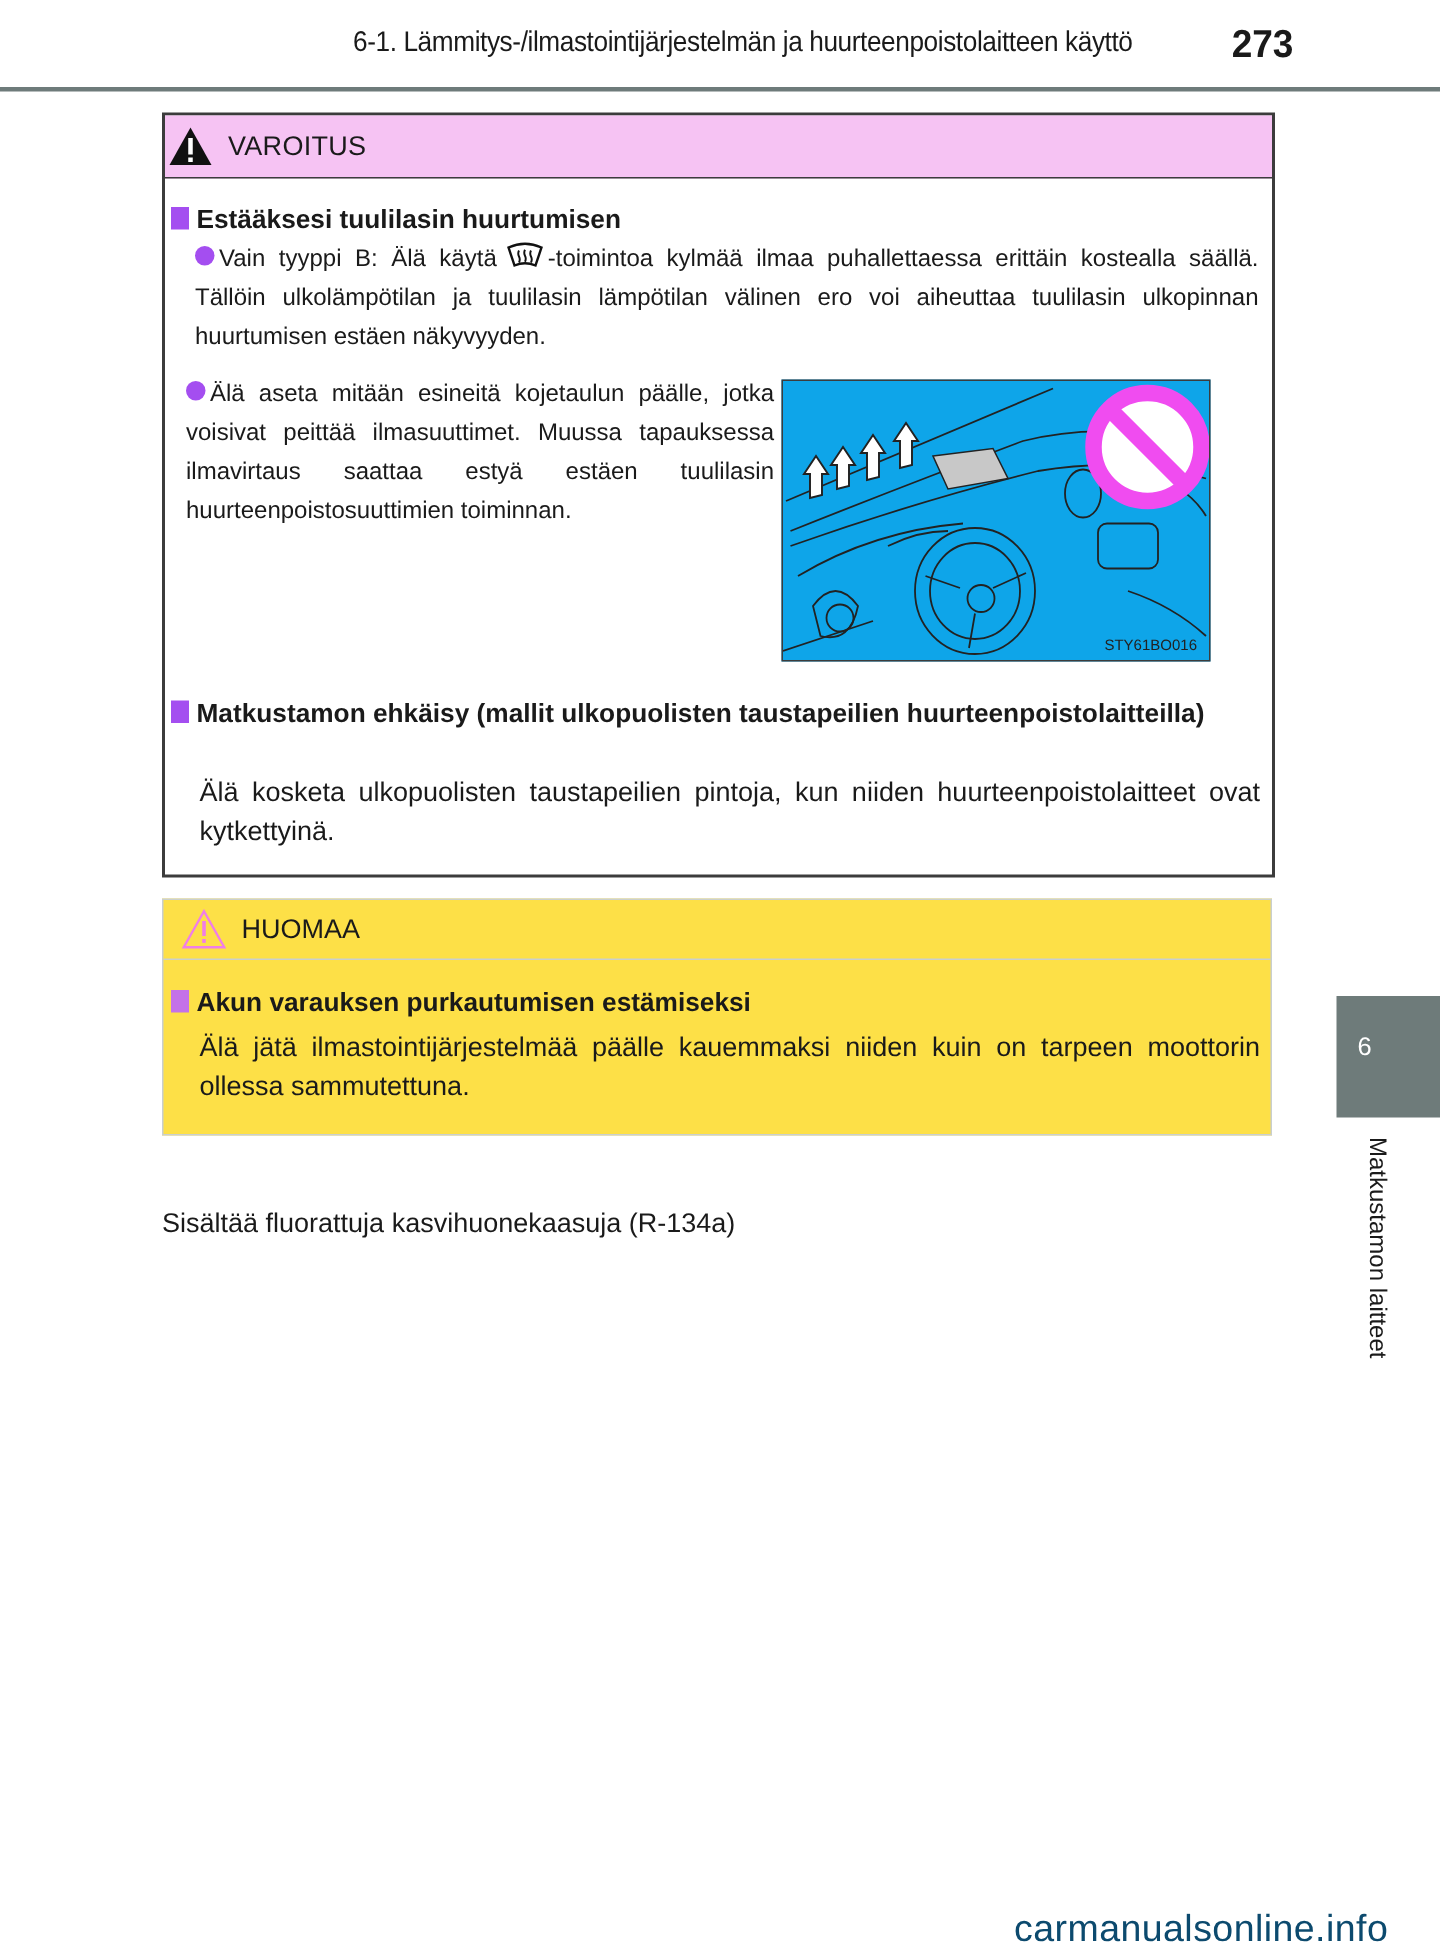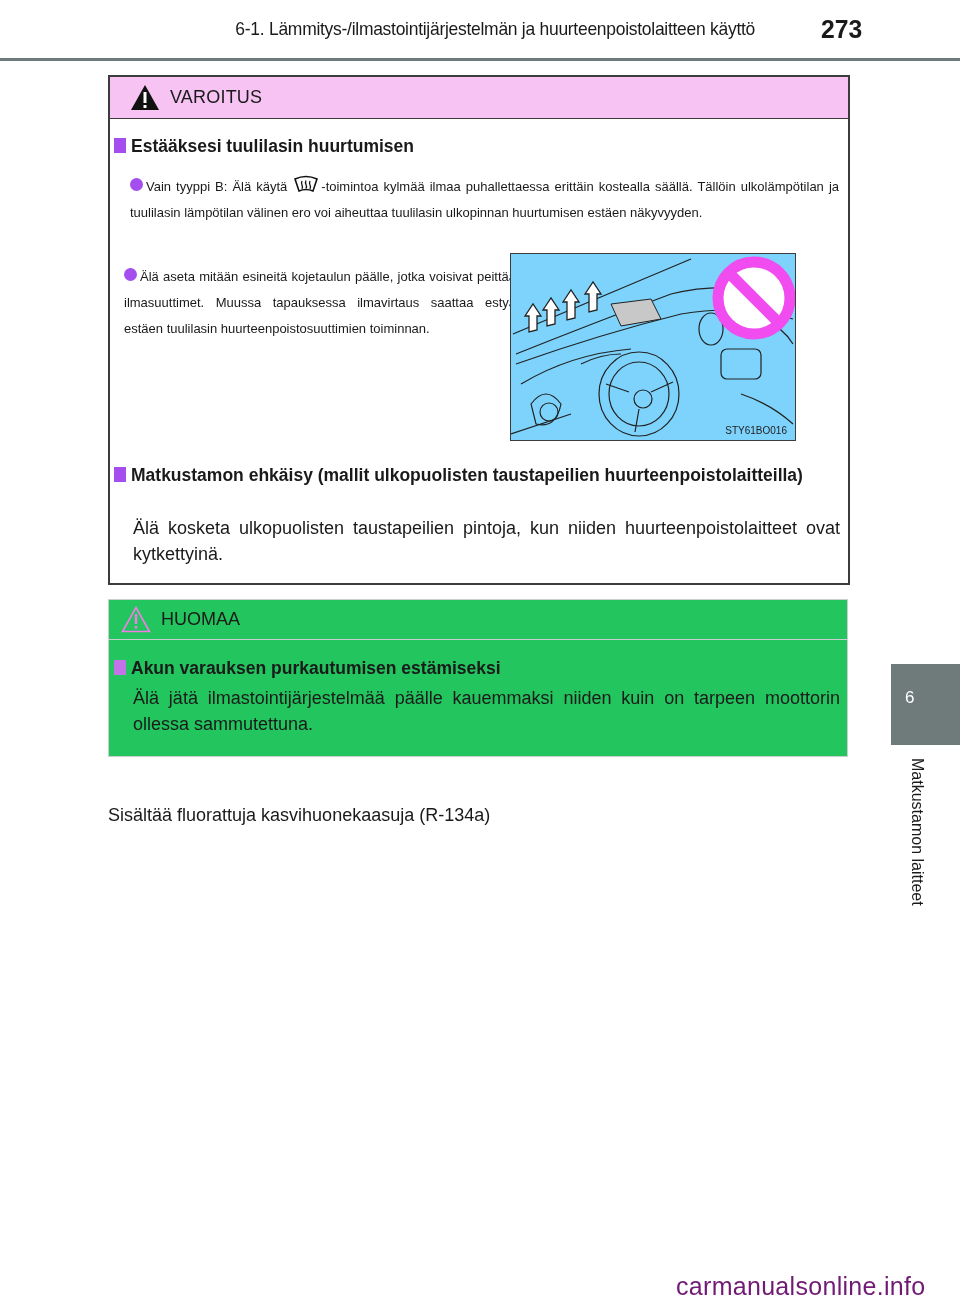--- a/index.html
+++ b/index.html
@@ -19,59 +19,59 @@
     .header-rule {
       position: absolute; left: 0; top: 58px; width: 960px; height: 3px; background: #6e7b7a;
     }
     
     .warn-box {
       position: absolute; left: 108px; top: 75px; width: 738px; height: 506px;
       border: 2px solid #3c3c3c; background: #fff;
     }
     .warn-head {
       height: 41px; background: #f6c3f3; border-bottom: 1px solid #3c3c3c;
-      display: flex; align-items: center; padding-left: 20px;
+      display: flex; align-items: center; padding-left: 2px;
     }
     .warn-head .tri { width: 30px; height: 27px; margin-right: 10px; }
     .warn-head span.lbl { font-size: 18px; letter-spacing: 0.2px; }
     .sec-title {
       position: absolute; font-weight: bold; font-size: 17.5px; line-height: 26px;
     }
     .sq { display: inline-block; width: 12px; height: 15px; background: #a44ef0; margin-right: 5px; vertical-align: -1px; }
     .sq.light { background: #c472e8; }
-    .bullet { position: absolute; font-size: 13px; line-height: 26px; text-align: justify; margin-top: 14px; }
+    .bullet { position: absolute; font-size: 16px; line-height: 26px; text-align: justify; }
     .dot { display: inline-block; width: 13px; height: 13px; border-radius: 50%; background: #a44ef0; margin-right: 3px; vertical-align: 0px; }
     .body-text { position: absolute; font-size: 18px; line-height: 26px; text-align: justify; }
     .defrost-icon { display: inline-block; width: 26px; height: 20px; vertical-align: -4px; margin: 0 2px 0 6px; }
     .illus {
-      position: absolute; left: 510px; top: 253px; width: 284px; height: 186px;
-      border: 1px solid #3c3c3c; background: #7dd3fc;
+      position: absolute; left: 521px; top: 253px; width: 284px; height: 186px;
+      border: 1px solid #3c3c3c; background: #0ea5e9;
     }
     .illus-code { position: absolute; right: 8px; bottom: 4px; font-size: 10px; color: #222; }
     
     .caut-box {
       position: absolute; left: 108px; top: 599px; width: 738px; height: 156px;
-      border: 1px solid #c9cfcf; background: #22c55e;
+      border: 1px solid #c9cfcf; background: #fde047;
     }
     .caut-head {
       height: 39px; border-bottom: 1px solid #c9cfcf; display: flex; align-items: center; padding-left: 12px;
     }
     .caut-head .tri { width: 30px; height: 27px; margin-right: 10px; }
     .caut-head span.lbl { font-size: 18px; }
     .gas-note { position: absolute; left: 108px; top: 805px; font-size: 18px; }
     .side-tab {
       position: absolute; left: 891px; top: 664px; width: 69px; height: 81px; background: #6e7b7a;
     }
     .side-tab span { position: absolute; left: 14px; top: 24px; color: #fff; font-size: 17px; }
     .side-label {
       position: absolute; left: 902px; top: 758px; width: 24px; height: 190px;
       writing-mode: vertical-rl; font-size: 16px; color: #1a1a1a; white-space: nowrap;
     }
     .watermark {
-      position: absolute; left: 676px; top: 1272px; font-size: 25px; color: #701a75; letter-spacing: 0.3px;
+      position: absolute; left: 676px; top: 1272px; font-size: 25px; color: #0c4a6e; letter-spacing: 0.3px;
     }
   </style>
 </head>
 <body>
 
 <div class="header-title">6-1. Lämmitys-/ilmastointijärjestelmän ja huurteenpoistolaitteen käyttö</div>
 <div class="page-number">273</div>
 <div class="header-rule"></div>
 
 <div class="warn-box">

